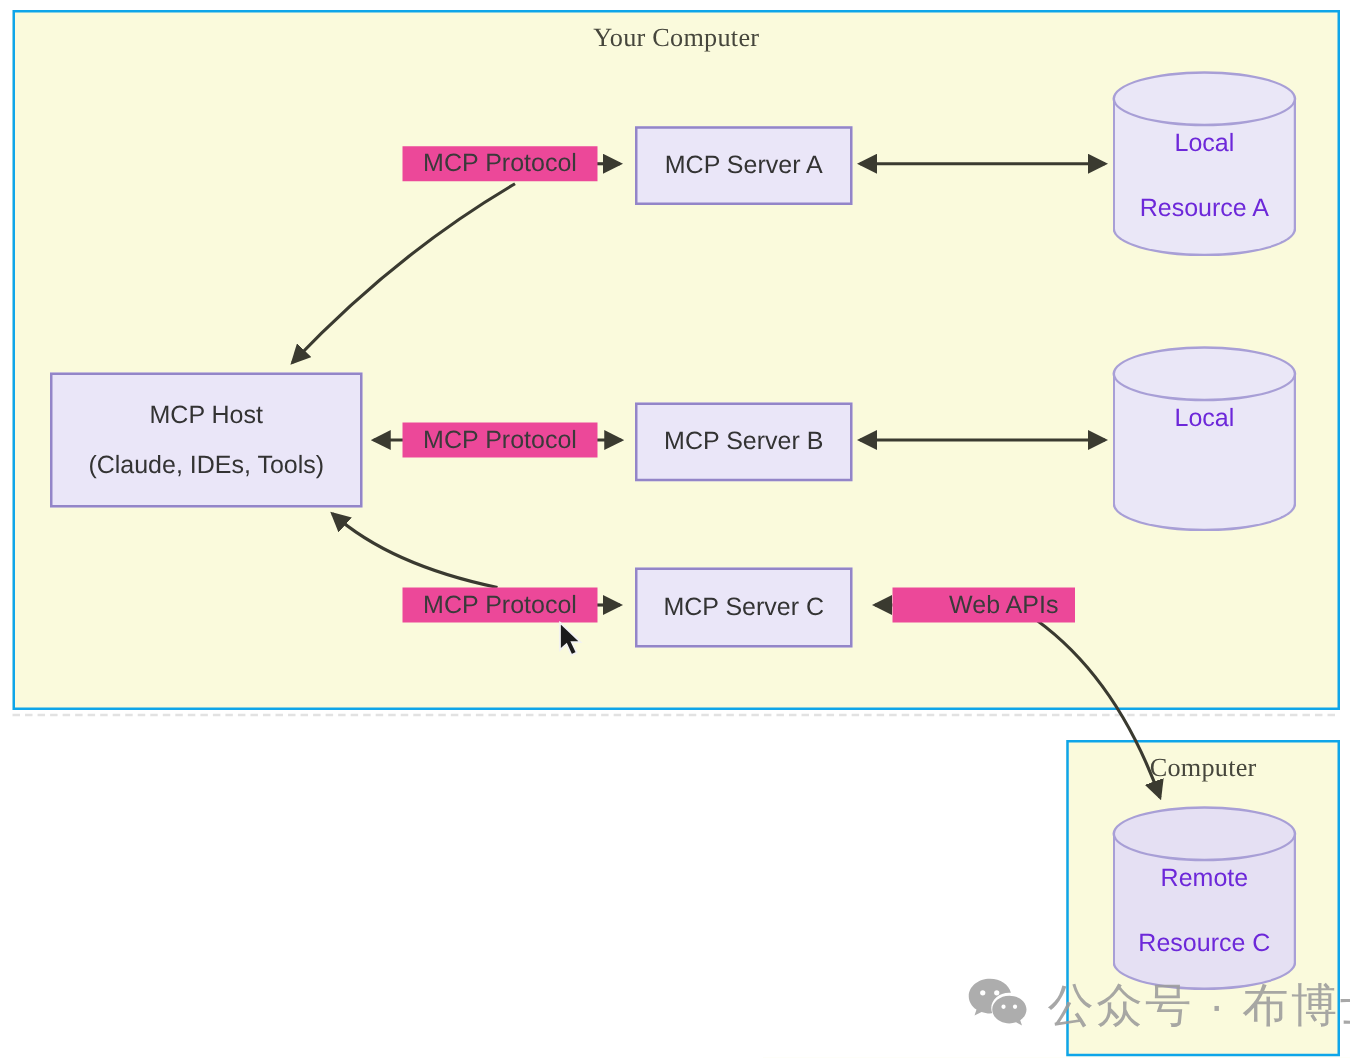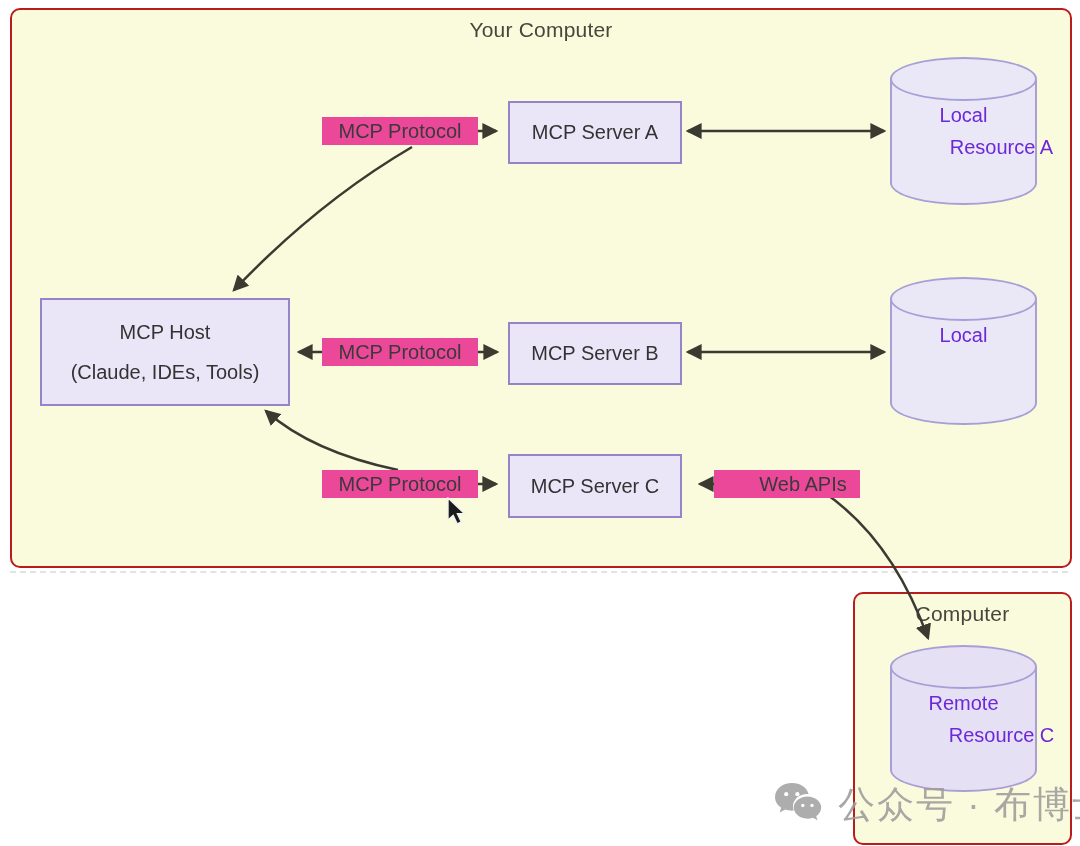--- a/index.html
+++ b/index.html
@@ -2,21 +2,21 @@
 <html><head>
 <meta charset="utf-8">
 <style>
   html,body { margin:0; padding:0; background:#ffffff; }
   .stage {
     position:relative; width:1080px; height:846px; overflow:hidden;
     font-family:"Liberation Sans","DejaVu Sans",sans-serif; background:#ffffff;
   }
   
   .group-box {
-    position:absolute; background:#fafadc; border:2px solid #b91c1c; border-radius:10px;
+    position:absolute; background:#fafadc; border:2px solid #0ea5e9; border-radius:0;font-family:Liberation Serif, serif;
   }
   .computer-box { left:10px; top:8px; width:1058px; height:556px; }
   .internet-box { left:853px; top:592px; width:215px; height:249px; }
   .box-title {
     position:absolute; top:8px; left:0; width:100%; text-align:center;
     font-size:21px; color:#46463c; letter-spacing:0.2px;
   }
   
   .node {
     position:absolute; background:#eae6f8; border:2px solid #9385c8;
@@ -50,21 +50,21 @@
     position:absolute; left:0; right:0; top:0; height:44px;
     background:#eae7f7; border:2px solid #a89fd6; border-radius:50%;
     box-sizing:border-box;
   }
   .cyl-c .cyl-body, .cyl-c .cyl-top { background:#e5e0f3; }
   .cyl-text {
     position:absolute; left:0; width:100%; text-align:center;
     color:#6d28d9; font-size:20px; line-height:28px;
   }
   .cyl-line1 { top:44px; }
-  .cyl-line2 { top:76px;margin-left:38px; }
+  .cyl-line2 { top:96px; }
   
   .edges { position:absolute; left:0; top:0; width:1080px; height:846px; pointer-events:none; }
   .edges path.edge { stroke:#3a3a30; stroke-width:2.5; fill:none; }
   
   .dash-artifact {
     position:absolute; left:10px; top:571px; width:1058px; height:0;
     border-top:2px dashed #b5b5b5; opacity:0.38;
   }
   .cursor { position:absolute; left:447px; top:497px; }
   

